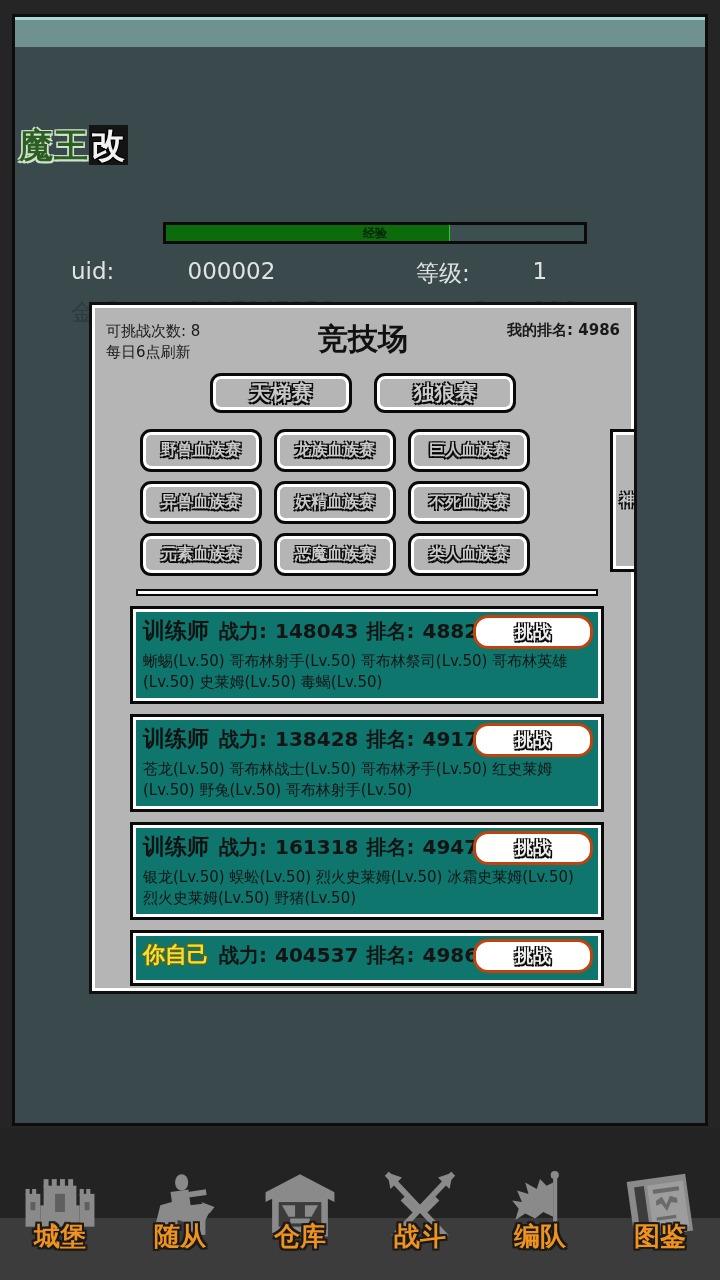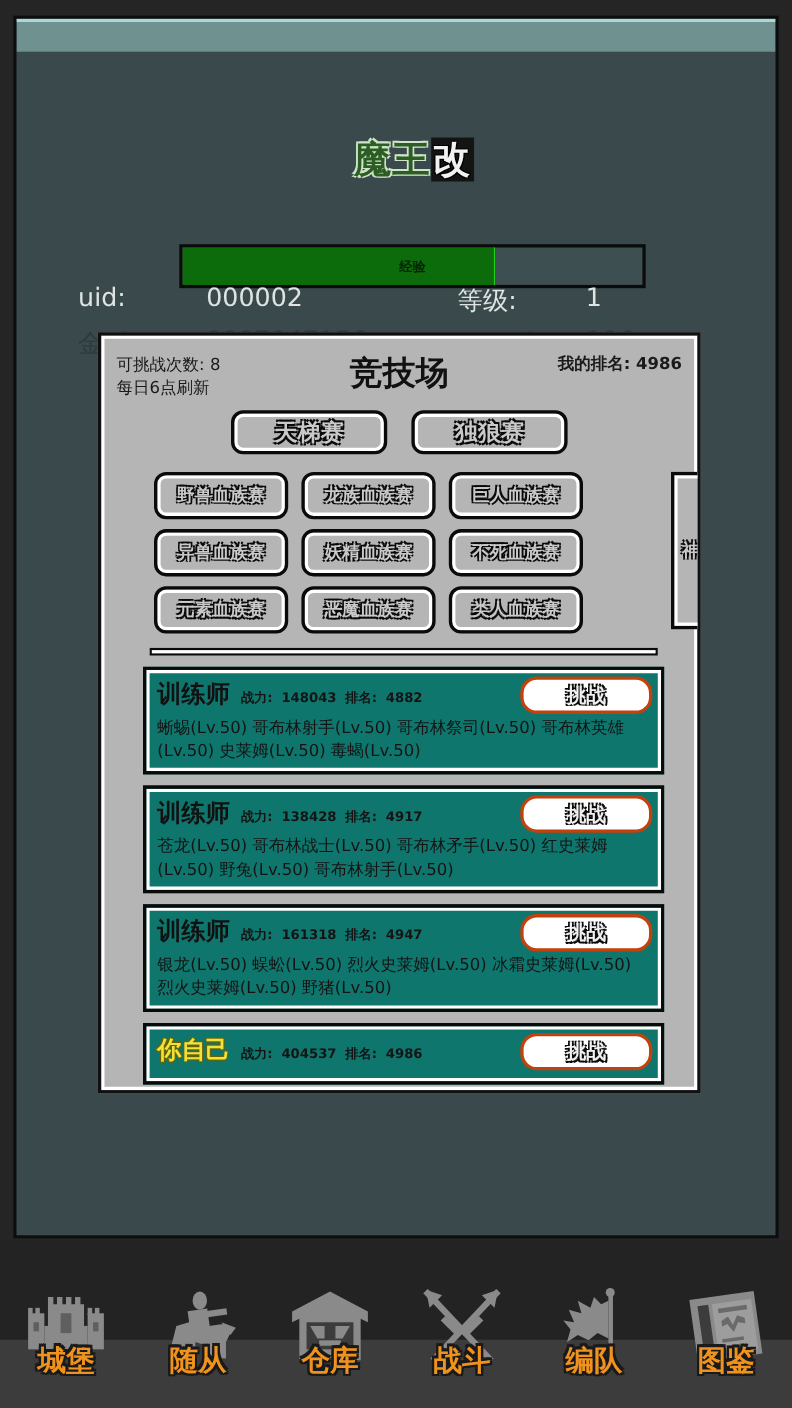--- a/index.html
+++ b/index.html
@@ -26,43 +26,43 @@
   }
   .topstrip {
     position: absolute; left: 0; top: 0;
     width: 100%; height: 30px;
     background: #6f9190;
     border-top: 3px solid #a9d9d6;
   }
 
   
   .game-title {
-    position: absolute; left: 16px; top: 107px;
-    width: 100%; text-align: center;
+    position: absolute; left: 4px; top: 107px;
+    width: 100%; 
     font-size: 34px; line-height: 42px;
     letter-spacing: 1px;
   }
   .title-main {
     color: #2c5e24;
     text-shadow:
       -1.5px -1.5px 0 #cfe3cb, 1.5px -1.5px 0 #cfe3cb,
       -1.5px  1.5px 0 #cfe3cb, 1.5px  1.5px 0 #cfe3cb;
     font-weight: bold;
   }
   .title-badge {
     color: #f2f2f2;
     background: #141414;
     padding: 0 2px;
     font-weight: bold;
     text-shadow: -1px -1px 0 #000, 1px -1px 0 #000, -1px 1px 0 #000, 1px 1px 0 #000;
   }
 
   .expbar {
     position: absolute; left: 148px; top: 205px;
-    width: 424px; height: 40px;
+    width: 424px; height: 22px;
     background: #3e4f52;
     border: 3px solid #0b0b0b;
   }
   .expbar-fill {
     position: absolute; left: 0; top: 0; bottom: 0;
     background: #0c6b0a;
     border-right: 1px solid #1fcf1c;
   }
   .expbar-label {
     position: absolute; inset: 0;
@@ -183,21 +183,21 @@
     padding: 7px 10px 8px 10px;
   }
   .opp-card.short { min-height: 56px; }
   .opp-top { display: flex; align-items: baseline; }
   .opp-name {
     font-size: 22px; font-weight: bold; color: #111;
     margin-right: 10px; white-space: nowrap;
   }
   .opp-name.self { color: #efe23d;
     text-shadow: -1px -1px 0 #6b6200, 1px -1px 0 #6b6200, -1px 1px 0 #6b6200, 1px 1px 0 #6b6200; }
-  .opp-meta { font-size: 12px; color: #141414; font-weight: bold; white-space: nowrap; }
+  .opp-meta { font-size: 20px; color: #141414; font-weight: bold; white-space: nowrap; }
   .opp-meta span { margin-right: 8px; }
   .opp-team {
     margin-top: 5px;
     font-size: 15px; color: #141414; line-height: 21px;
     padding-right: 6px;
   }
   .challenge-btn {
     position: absolute; right: 8px; top: 6px;
     width: 120px; height: 34px;
     background: #ffffff;

